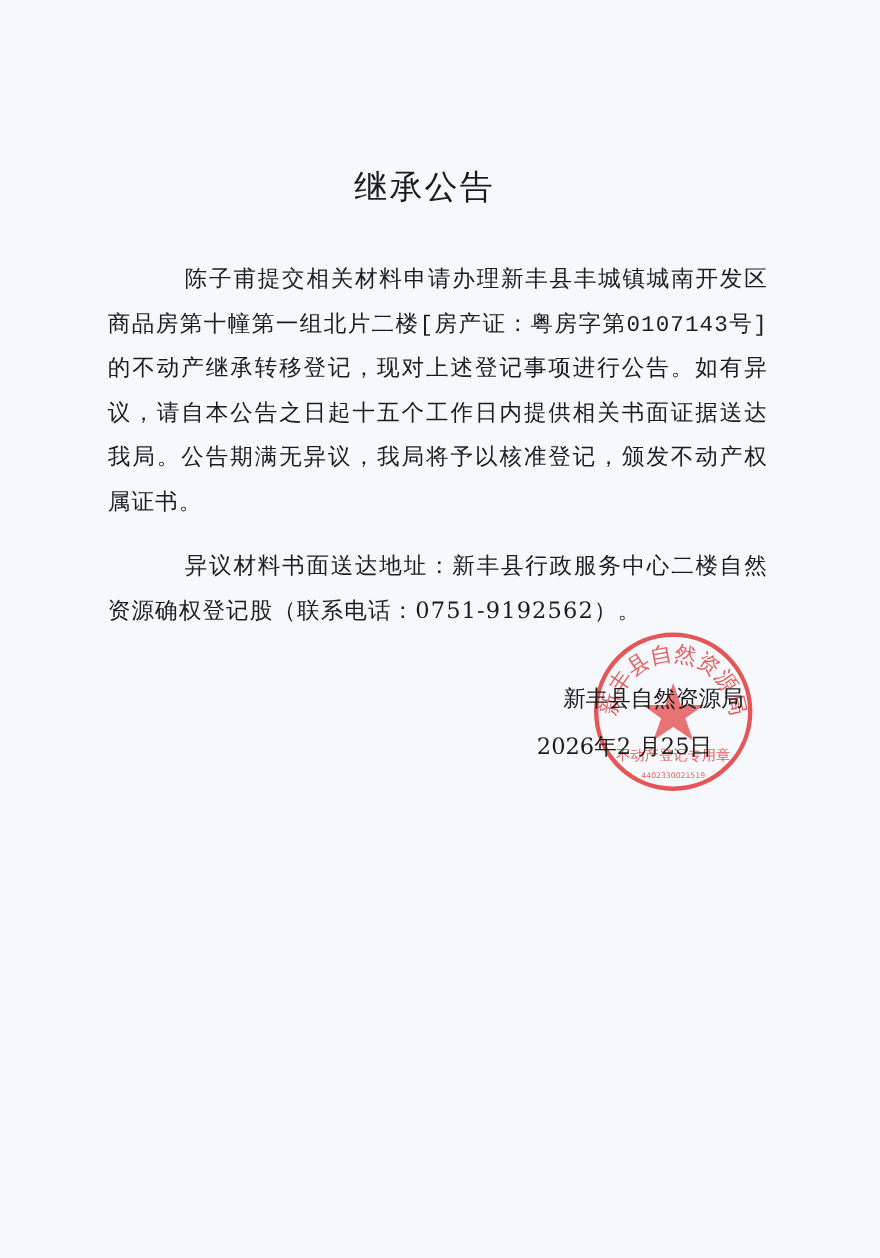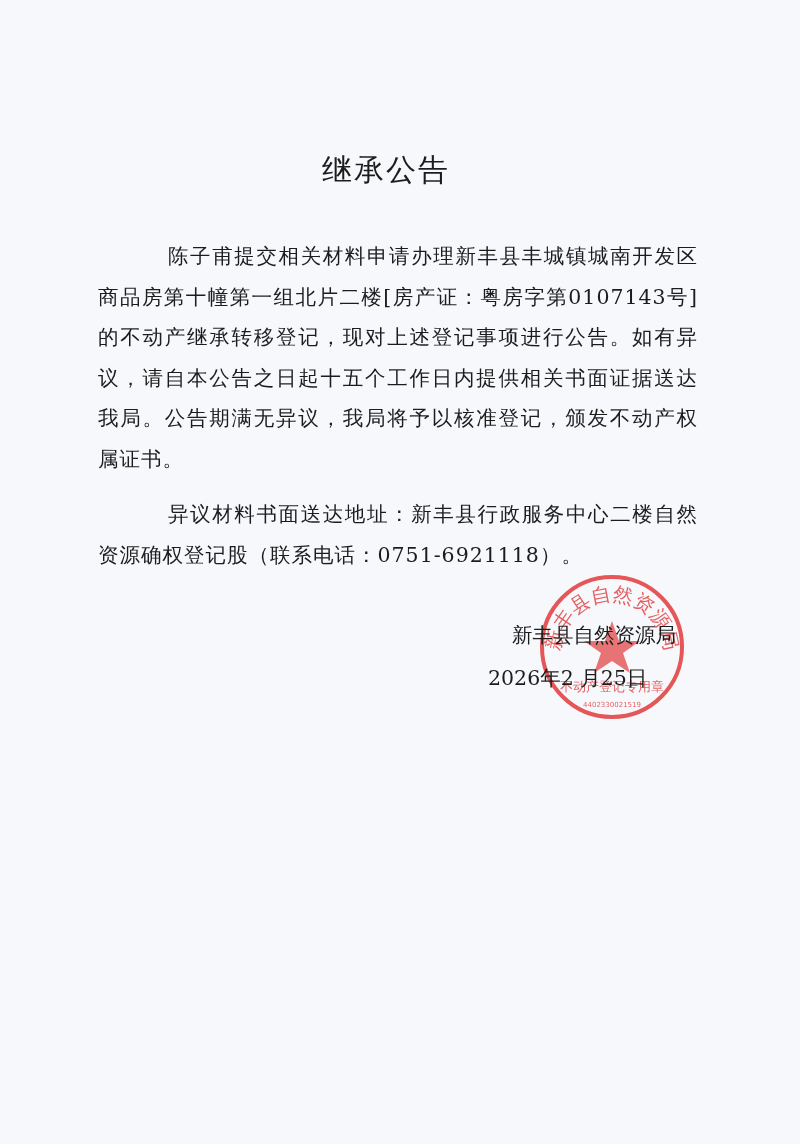--- a/index.html
+++ b/index.html
@@ -13,37 +13,37 @@
   .title {
     position:absolute; left:0; width:772px; top:150px;
     text-align:center; font-size:30px; letter-spacing:2px;
     font-family:"DejaVu Sans","Liberation Sans",sans-serif;
   }
   .para {
     position:absolute; left:98px; width:600px;
     font-size:20.5px; line-height:40.5px;
     text-align:justify; letter-spacing:1px;
   }
-  .p1 { top:236px; text-indent:70px; }
+  .p1 { top:236px; text-indent:70px;font-family:Liberation Mono, monospace; }
   .p2 { top:494px; text-indent:70px; }
   .sig { position:absolute; font-size:20.5px; }
   .org { left:512px; top:621px; }
   .date { left:488px; top:664px; }
   .seal {
     position:absolute; left:538px; top:573px;
     width:148px; height:148px;
   }
 </style>
 </head>
 <body>
 
 <div class="title">继承公告</div>
 
 <div class="para p1">陈子甫提交相关材料申请办理新丰县丰城镇城南开发区商品房第十幢第一组北片二楼[房产证：粤房字第0107143号]的不动产继承转移登记，现对上述登记事项进行公告。如有异议，请自本公告之日起十五个工作日内提供相关书面证据送达我局。公告期满无异议，我局将予以核准登记，颁发不动产权属证书。</div>
-<div class="para p2">异议材料书面送达地址：新丰县行政服务中心二楼自然资源确权登记股（联系电话：0751-6921118）。</div>
+<div class="para p2">异议材料书面送达地址：新丰县行政服务中心二楼自然资源确权登记股（联系电话：0751-9192562）。</div>
 
 <svg class="seal" viewBox="0 0 148 148">
   <circle cx="74" cy="74" r="70" fill="none" stroke="#e03a3a" stroke-width="4" opacity="0.85"></circle>
   <polygon points="74,48 81,68 102,68 85,80 92,100 74,88 56,100 63,80 46,68 67,68" fill="#e03a3a" opacity="0.7"></polygon>
   <defs>
     <path id="arcTop" d="M 22 80 A 52 52 0 0 1 126 80"></path>
     <path id="arcBot" d="M 30 110 A 60 60 0 0 0 118 110"></path>
   </defs>
   <text font-size="20" fill="#e03a3a" opacity="0.8" font-family="DejaVu Sans, sans-serif">
     <textPath href="#arcTop" startOffset="50%" text-anchor="middle">新丰县自然资源局</textPath>

